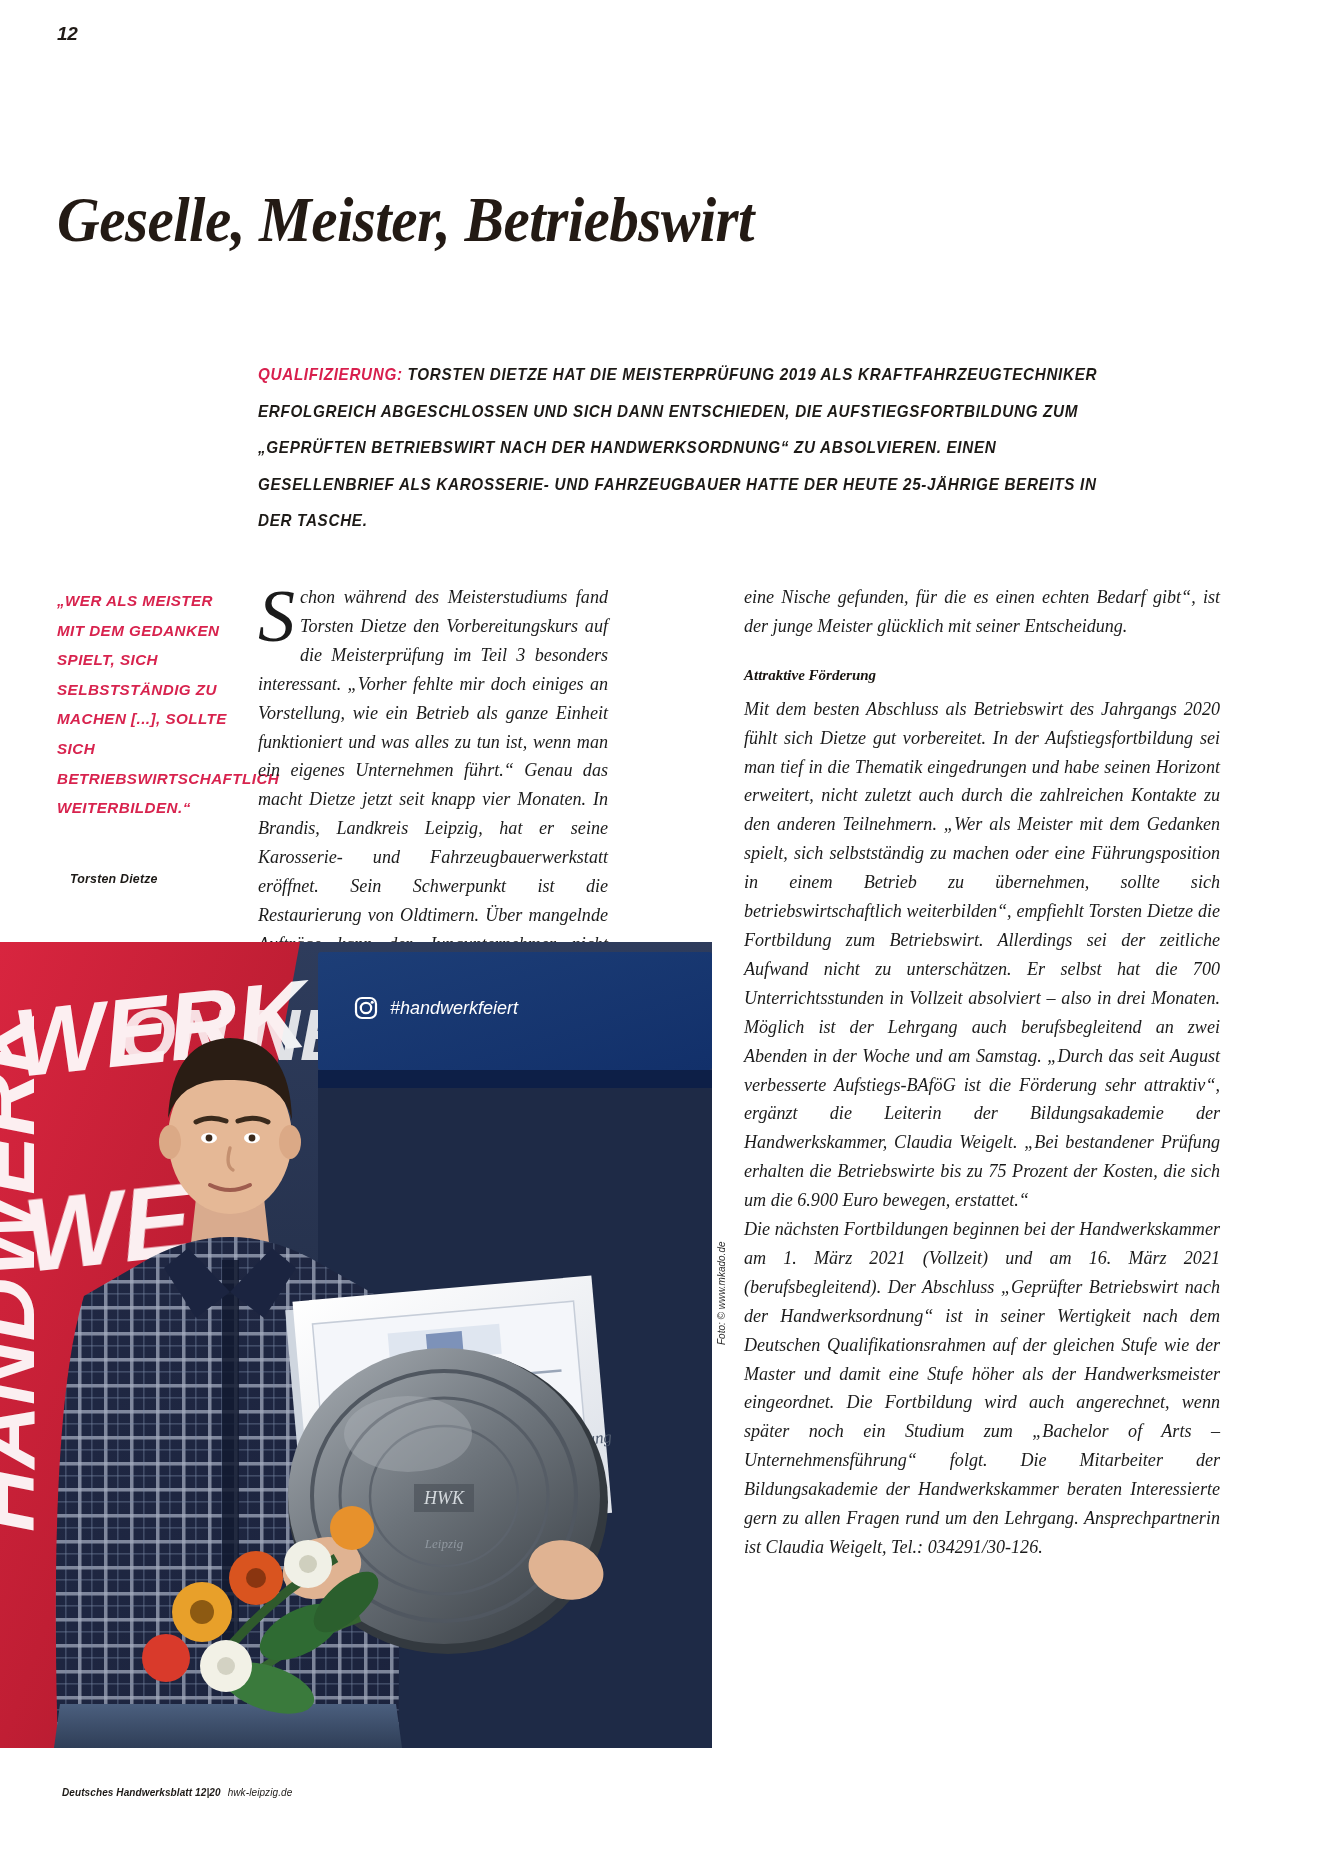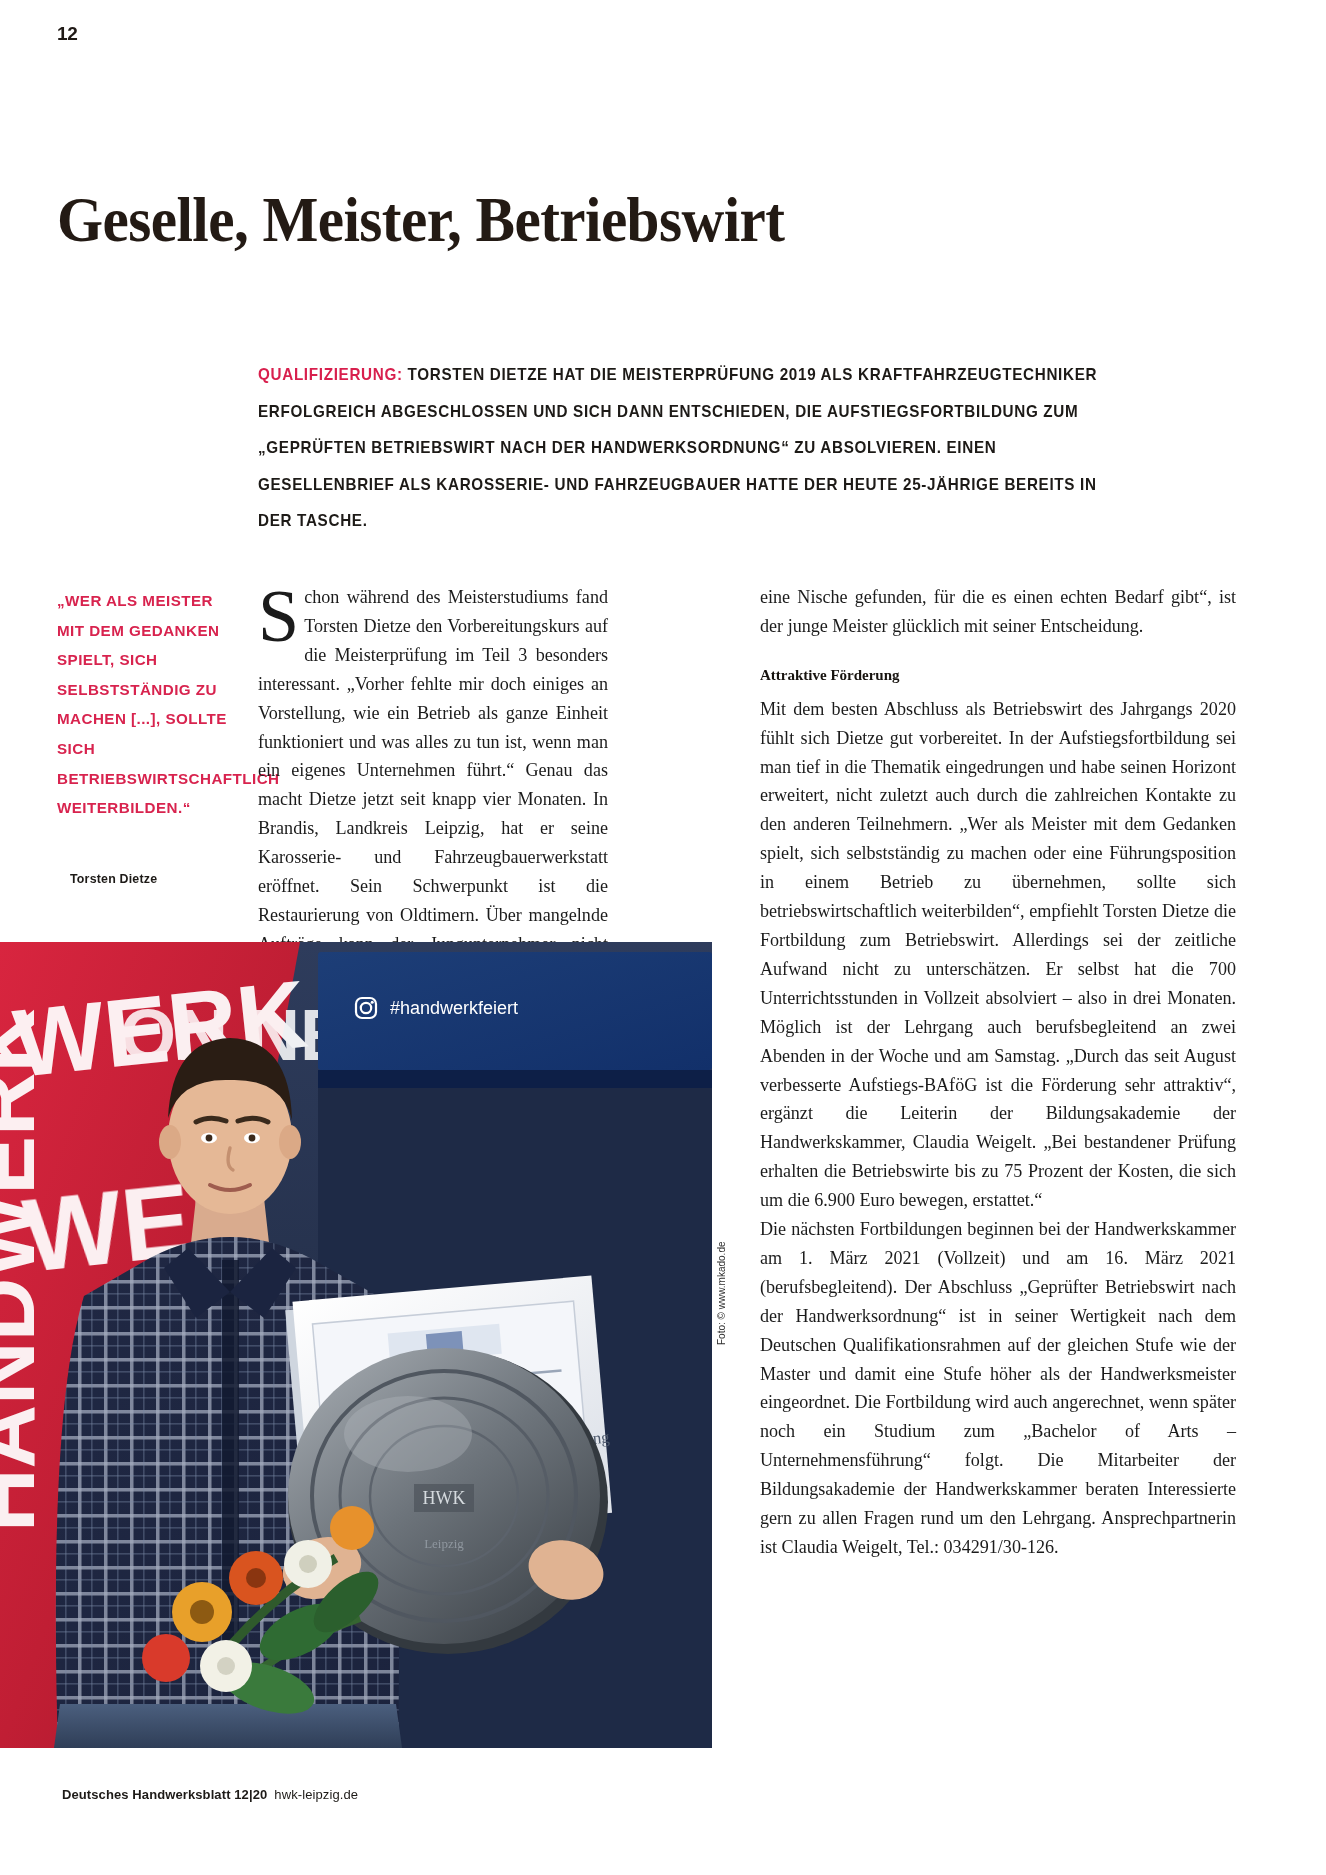--- a/index.html
+++ b/index.html
@@ -6,20 +6,21 @@
   html, body {
     width: 1326px; height: 1875px;
     background: #ffffff;
     font-family: "Liberation Serif", serif;
     overflow: hidden;
   }
   .page {
     position: relative;
     width: 1326px; height: 1875px;
     background: #ffffff;
+    font-style: italic;
   }
 
   
   .folio {
     position: absolute;
     left: 57px; top: 23px;
     font-family: "Liberation Sans", sans-serif;
     font-weight: bold;
     font-size: 19px;
     color: #201a16;
@@ -89,21 +90,21 @@
     line-height: 28.9px;
     color: #1b1b1b;
     text-align: justify;
     hyphens: auto;
     -webkit-hyphens: auto;
   }
   .col p { margin: 0; text-align: justify; }
   .col p + p { margin-top: 0; }
 
   .col-left  { left: 258px; top: 583px; width: 350px; }
-  .col-right { left: 760px; top: 583px; width: 476px; }
+  .col-right { left: 744px; top: 583px; width: 476px; }
 
   .col-left .para-first::first-letter {
     float: left;
     font-family: "Liberation Serif", serif;
     font-size: 74px;
     line-height: 58px;
     font-weight: normal;
     padding: 4px 5px 0 0;
     color: #1b1b1b;
   }
@@ -148,21 +149,21 @@
     white-space: nowrap;
     transform: rotate(-90deg);
     transform-origin: left top;
   }
 
   
   .footer {
     position: absolute;
     left: 62px; top: 1787px;
     font-family: "Liberation Sans", sans-serif;
-    font-size: 13px;
+    font-size: 10px;
     letter-spacing: 0.1px;
     color: #1d1a17;
   }
   .footer .strong { font-weight: bold; }
   .footer .url { font-weight: normal; color: #1d1a17; margin-left: 7px; }
 
   
   .edge-rule {
     position: absolute;
     right: 0; top: 795px;

